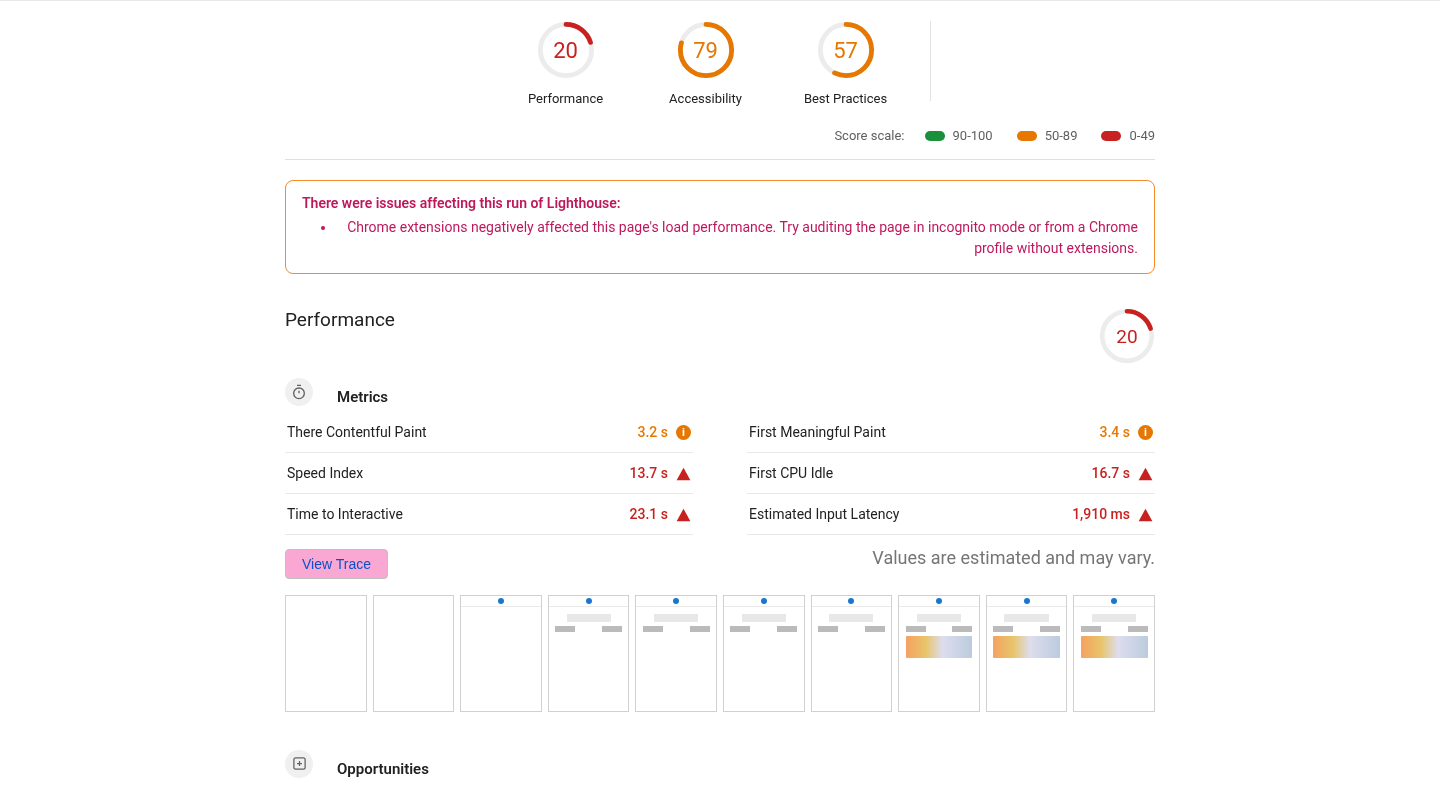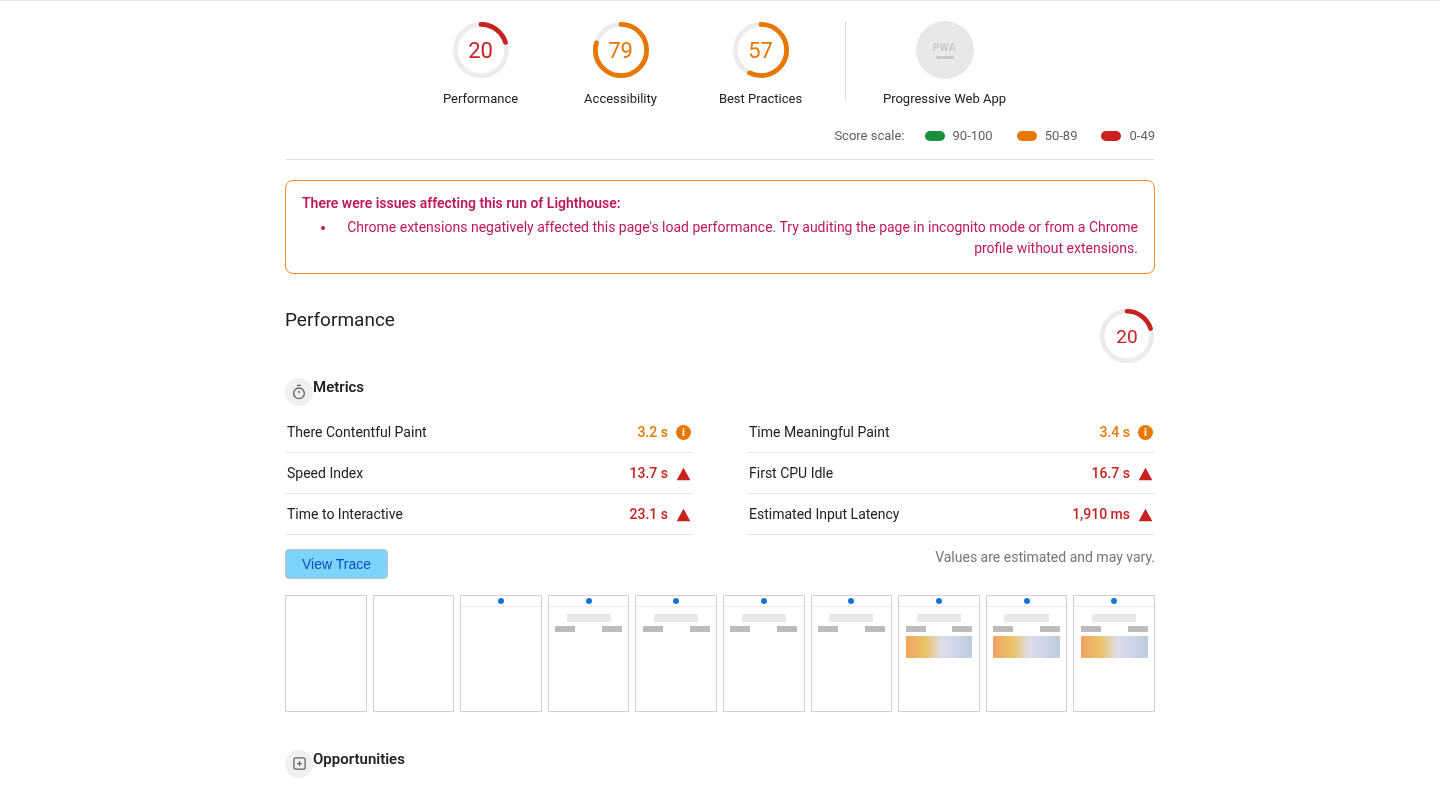--- a/index.html
+++ b/index.html
@@ -101,22 +101,22 @@
       display: flex;
       align-items: flex-start;
       justify-content: space-between;
       margin-bottom: 14px;
     }
     .section-title { font-size: 19px; font-weight: 400; color: #212121; }
     .small-gauge { width: 56px; height: 56px; position: relative; }
     .small-gauge svg { width: 56px; height: 56px; }
     .subsection {
       display: flex;
-      align-items: flex-start;
-      gap: 0;
+      align-items: flex-end;
+      gap: 24px;
       margin: 10px 0 6px;
     }
     .subsection-icon {
       width: 28px; height: 28px;
       background: #f0f0f0;
       border-radius: 50%;
       display: flex;
       align-items: center;
       justify-content: center;
     }
@@ -141,31 +141,31 @@
       font-weight: 500;
     }
     .info-circle {
       width: 15px; height: 15px; border-radius: 50%;
       color: #fff; font-size: 11px; font-weight: bold;
       display: flex; align-items: center; justify-content: center;
     }
     .btn-view-trace {
       margin-top: 14px;
       border: 1px solid #c0c0c0;
-      background: #7dd3fc;
+      background: #f9a8d4;
       border-radius: 4px;
       padding: 6px 16px;
       font-size: 14px;
       color: #0c50c7;
       cursor: pointer;
     }
     .estimate-note {
       text-align: right;
       color: #757575;
-      font-size: 14px;
+      font-size: 18px;
     }
     .controls-row { display: flex; justify-content: space-between; align-items: center; }
     .filmstrip {
       display: flex;
       gap: 6px;
       margin-top: 16px;
     }
     .filmstrip-frame {
       flex: 1;
       aspect-ratio: 0.7;
@@ -209,27 +209,20 @@
         <div class="score-label">Accessibility</div>
       </div>
       <div class="score-item">
         <div class="gauge-wrap"><svg viewBox="0 0 36 36">
             <circle cx="18" cy="18" r="15.9" fill="none" stroke="#ececec" stroke-width="3"></circle>
             <circle cx="18" cy="18" r="15.9" fill="none" stroke="#e67700" stroke-width="3" stroke-linecap="round" transform="rotate(-90 18 18)" stroke-dasharray="56.94450843896858 99.90264638415542"></circle>
           </svg><div class="gauge-value" style="color:#e67700">57</div></div>
         <div class="score-label">Best Practices</div>
       </div>
       <div class="score-divider"></div>
-      <div class="score-item" style="width: 170px;">
-        <div class="pwa-ghost">
-          <div class="pwa-ghost-text">PWA</div>
-          <div class="pwa-ghost-bar"></div>
-        </div>
-        <div class="score-label">Progressive Web App</div>
-      </div>
     </div>
 
   <div class="scale-row">
     <span>Score scale:</span>
     <span id="scale-items" style="display: inline-flex; gap: 24px;">
         <span class="scale-pill">
           <span class="pill-dot" style="background:#1a8f3c"></span>
           <span>90-100</span>
         </span>
         <span class="scale-pill">
@@ -294,21 +287,21 @@
           <span class="metric-value-wrap" style="color:#c7221f">
             <span>23.1 s</span>
             <svg width="15" height="14" viewBox="0 0 24 22">
               <path d="M12 1 L23 21 L1 21 Z" fill="#c7221f"></path>
             </svg>
           </span>
         </div>
       </div>
     <div id="metrics-right">
         <div class="metric-row">
-          <span class="metric-label">Time Meaningful Paint</span>
+          <span class="metric-label">First Meaningful Paint</span>
           <span class="metric-value-wrap" style="color:#e67700">
             <span>3.4 s</span>
             <span class="info-circle" style="background:#e67700">i</span>
           </span>
         </div>
         <div class="metric-row">
           <span class="metric-label">First CPU Idle</span>
           <span class="metric-value-wrap" style="color:#c7221f">
             <span>16.7 s</span>
             <svg width="15" height="14" viewBox="0 0 24 22">

